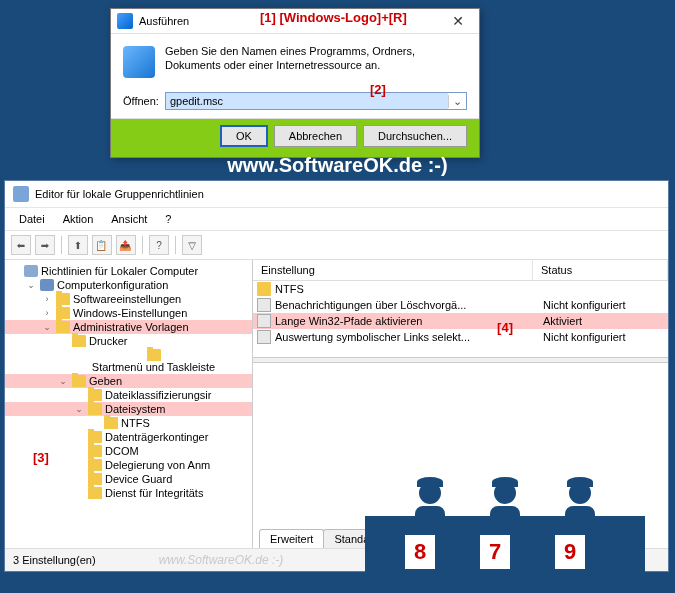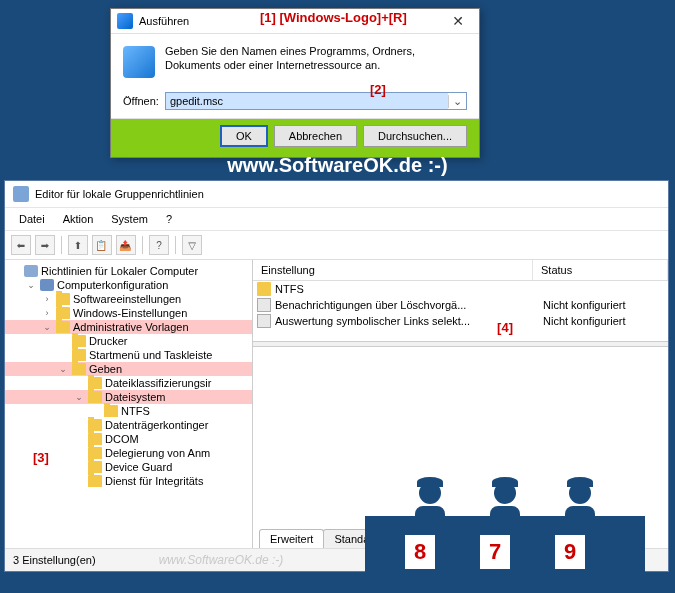--- a/index.html
+++ b/index.html
@@ -129,21 +129,21 @@
 <div class="url-text">www.SoftwareOK.de :-)</div>
 
 <div class="gp-window">
   <div class="gp-titlebar">
     <span class="icon"></span>
     <span>Editor für lokale Gruppenrichtlinien</span>
   </div>
   <div class="gp-menu">
     <span>Datei</span>
     <span>Aktion</span>
-    <span>System</span>
+    <span>Ansicht</span>
     <span>?</span>
   </div>
   <div class="gp-toolbar">
     <span class="tbtn">⬅</span>
     <span class="tbtn">➡</span>
     <span class="sep"></span>
     <span class="tbtn">⬆</span>
     <span class="tbtn">📋</span>
     <span class="tbtn">📤</span>
     <span class="sep"></span>
@@ -176,21 +176,21 @@
         <div class="tree-item hl" style="padding-left: 36px;">
           <span class="tree-exp">⌄</span>
           <span class="tree-icon folder"></span>
           <span class="tree-label">Administrative Vorlagen</span>
         </div>
         <div class="tree-item" style="padding-left: 52px;">
           <span class="tree-exp"></span>
           <span class="tree-icon folder"></span>
           <span class="tree-label">Drucker</span>
         </div>
-        <div class="tree-item" style="padding-left: 52px;">
+        <div class="tree-item" style="padding-left: 52px; flex-direction: column;">
           <span class="tree-exp"></span>
           <span class="tree-icon folder"></span>
           <span class="tree-label">Startmenü und Taskleiste</span>
         </div>
         <div class="tree-item hl" style="padding-left: 52px;">
           <span class="tree-exp">⌄</span>
           <span class="tree-icon folder"></span>
           <span class="tree-label">Geben</span>
         </div>
         <div class="tree-item" style="padding-left: 68px;">
@@ -243,20 +243,25 @@
           <div class="list-row">
             <span class="licon folder"></span>
             <span class="c1">NTFS</span>
             <span class="c2"></span>
           </div>
           <div class="list-row">
             <span class="licon setting"></span>
             <span class="c1">Benachrichtigungen über Löschvorgä...</span>
             <span class="c2">Nicht konfiguriert</span>
           </div>
+          <div class="list-row hl">
+            <span class="licon setting"></span>
+            <span class="c1">Lange Win32-Pfade aktivieren</span>
+            <span class="c2">Aktiviert</span>
+          </div>
           <div class="list-row">
             <span class="licon setting"></span>
             <span class="c1">Auswertung symbolischer Links selekt...</span>
             <span class="c2">Nicht konfiguriert</span>
           </div>
         </div>
       <div class="wm" style="top:120px; right:20px;">www.SoftwareOK.de  :-)</div>
       <div class="preview-divider"></div>
       <div class="preview-pane">
         <div class="tabs">

